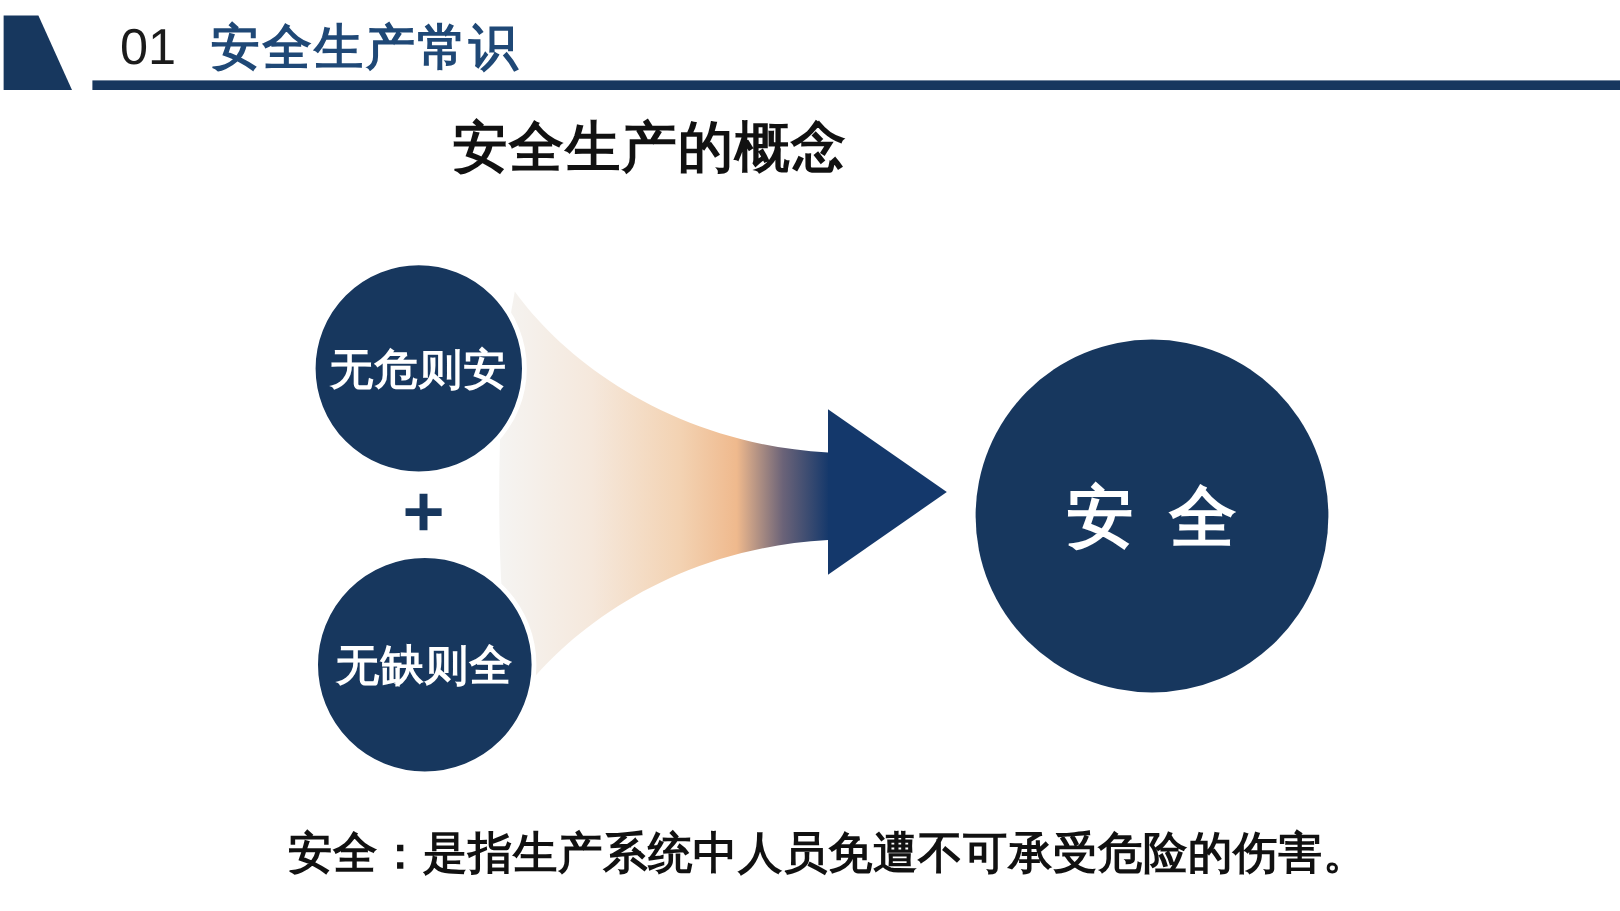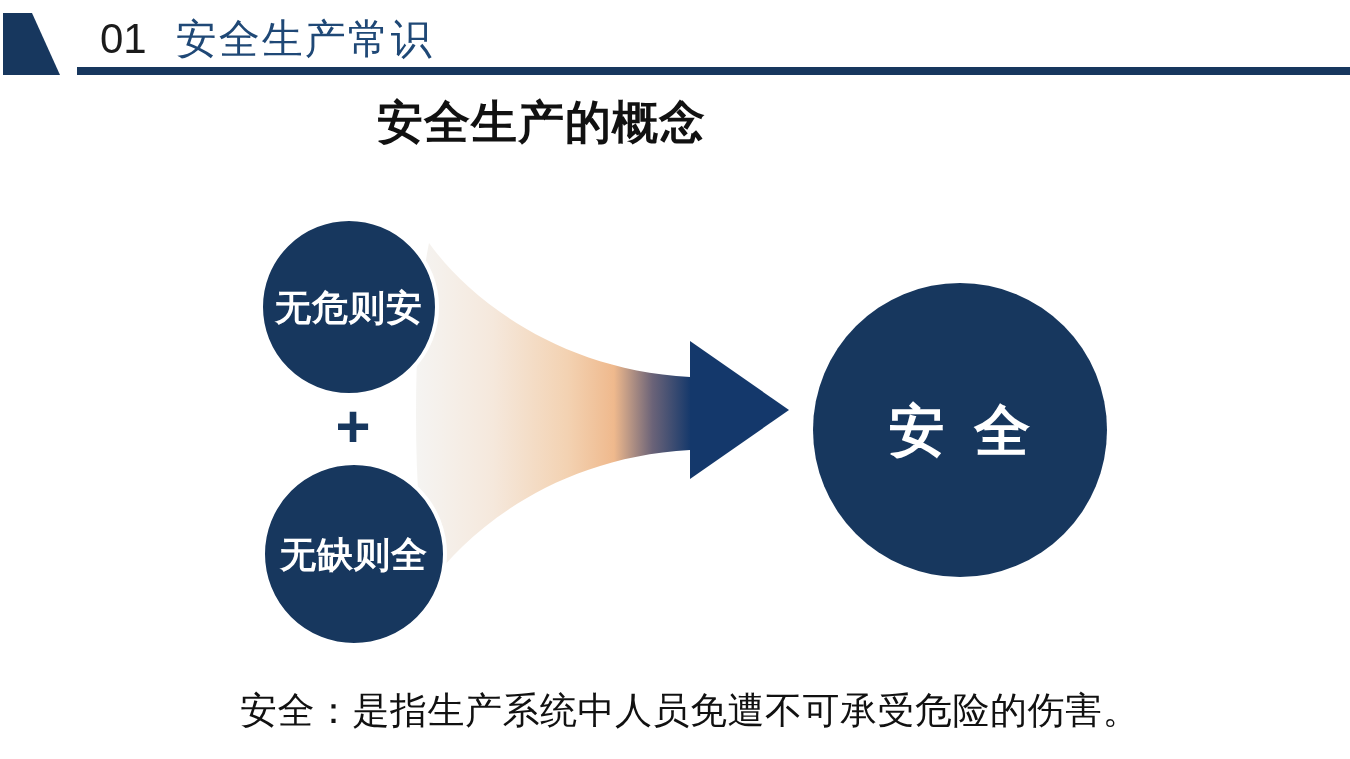--- a/index.html
+++ b/index.html
@@ -30,21 +30,21 @@
   .header-accent polygon{fill:var(--navy);}
   .header-text{
     position:absolute;top:14px;left:100px;
     display:flex;align-items:baseline;gap:29px;
     line-height:50px;white-space:nowrap;text-align:center;
   }
   .section-number{
     font-size:42px;color:#1b1b1b;font-weight:400;
   }
   .section-title{
-    font-size:41px;color:var(--header-title);font-weight:400;
+    font-size:41px;color:var(--header-title);font-weight:700;
     letter-spacing:2px;
   }
   .header-rule{
     position:absolute;top:67px;left:77px;right:0;height:8px;
     background:var(--navy);
   }
   
   .page-title{
     position:absolute;top:94px;left:377px;
     font-size:46px;line-height:56px;font-weight:900;
@@ -72,21 +72,21 @@
     fill:#ffffff;font-weight:bold;font-size:56px;
     text-anchor:middle;letter-spacing:7px;
   }
   .plus-label{
     fill:var(--navy);font-weight:bold;font-size:60px;text-anchor:middle;
   }
   
   .caption{
     position:absolute;top:686px;left:30px;right:0;
     text-align:center;
-    font-size:37px;font-weight:400;color:var(--text-black);
+    font-size:37px;font-weight:700;color:var(--text-black);
     letter-spacing:0.5px;white-space:nowrap;
   }
 </style>
 </head>
 <body>
 
 <div class="slide">
 
   <svg class="header-accent" viewBox="0 0 70 80" aria-hidden="true">
     <polygon points="3,13 32,13 60,75 3,75"></polygon>

